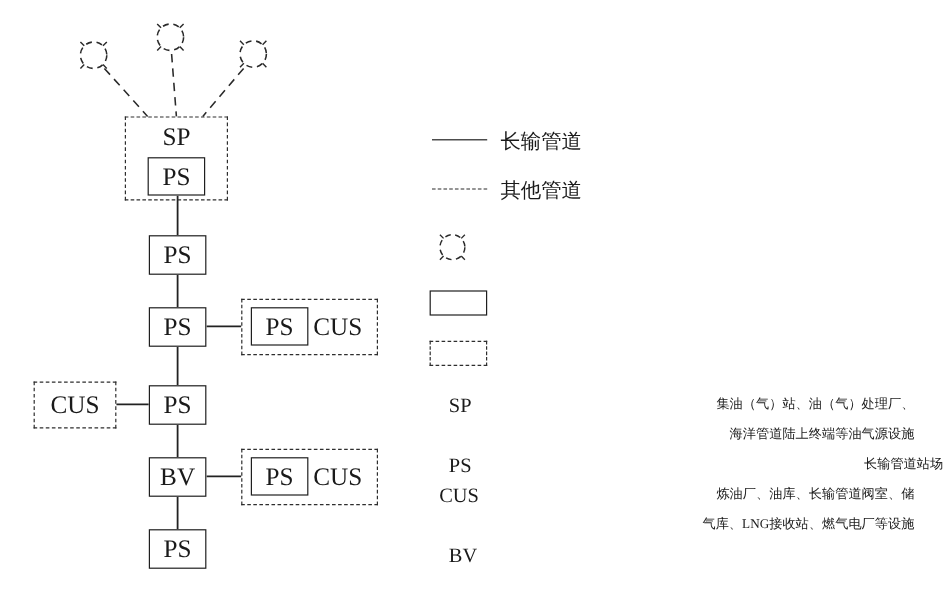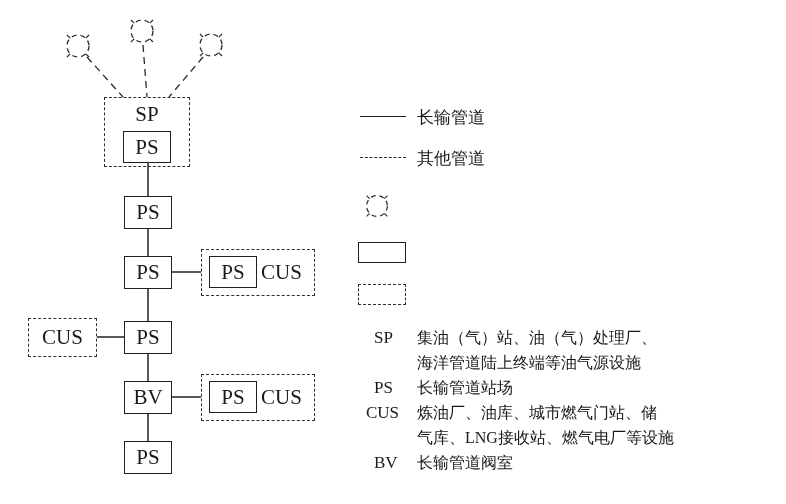--- a/index.html
+++ b/index.html
@@ -76,24 +76,25 @@
     border: 1.4px dashed #2e2e2e;
   }
   .abbr {
     position: absolute;
     font-size: 17px;
     line-height: 25px;
     white-space: nowrap;
   }
   .def {
     position: absolute;
-    font-size: 16px;
+    font-size: 11px;
     line-height: 25px;
     width: 345px;
     white-space: pre-line;
+    text-align: right;
   }
 </style>
 </head>
 <body>
 
 <div class="canvas">
 
   <svg class="wires" width="786" height="504" viewBox="0 0 786 504">
 
     <line class="dash" x1="87" y1="57" x2="123" y2="97"></line>
@@ -189,22 +190,21 @@
 
   <div class="lg-rect-solid" style="left:358px;top:242px"></div>
 
   <div class="lg-rect-dash" style="left:358px;top:284px"></div>
 
   <div class="abbr" style="left:374px;top:325px">SP</div>
   <div class="def" style="left:417px;top:325px">集油（气）站、油（气）处理厂、
 海洋管道陆上终端等油气源设施</div>
 
   <div class="abbr" style="left:374px;top:375px">PS</div>
-  <div class="def" style="left:417px;top:375px">长输管道站场</div>
+  <div class="def" style="left:441px;top:375px">长输管道站场</div>
 
   <div class="abbr" style="left:366px;top:400px">CUS</div>
-  <div class="def" style="left:417px;top:400px">炼油厂、油库、城市燃气门站、储
+  <div class="def" style="left:417px;top:400px">炼油厂、油库、长输管道阀室、储
 气库、LNG接收站、燃气电厂等设施</div>
 
   <div class="abbr" style="left:374px;top:450px">BV</div>
-  <div class="def" style="left:417px;top:450px">长输管道阀室</div>
 
 </div>
 
 </body></html>

